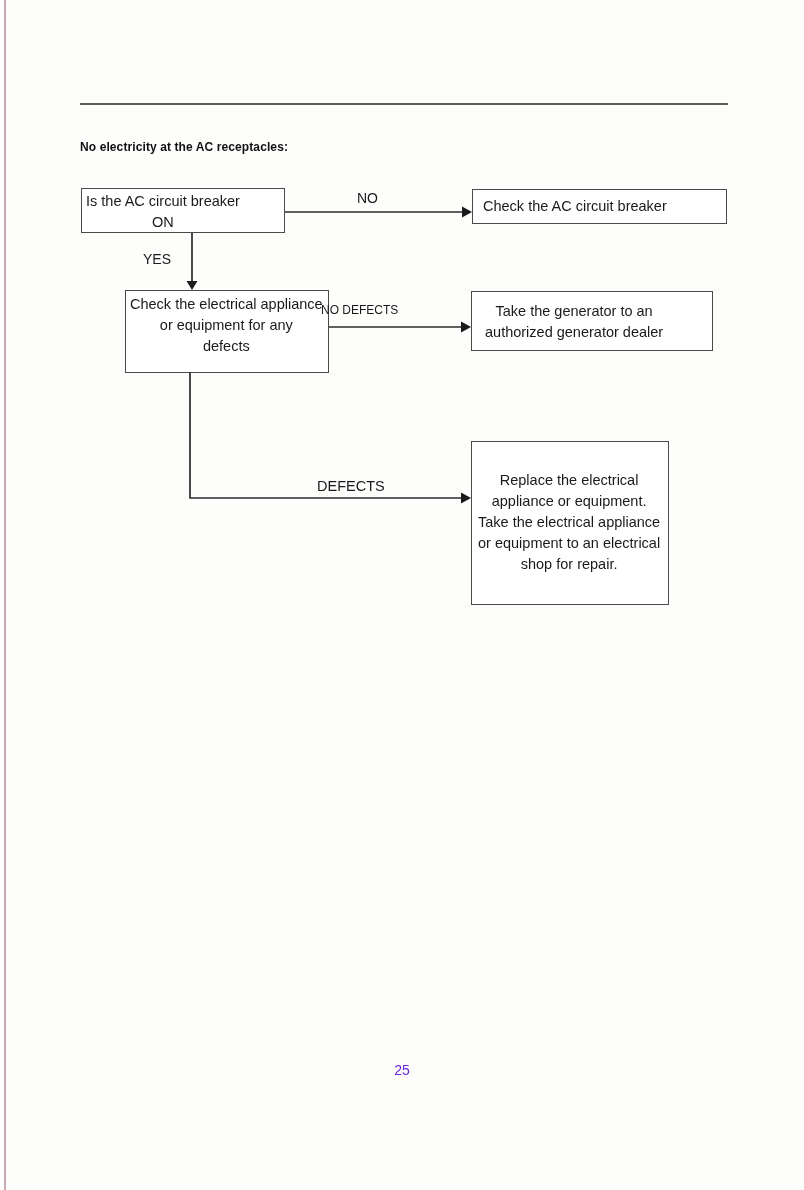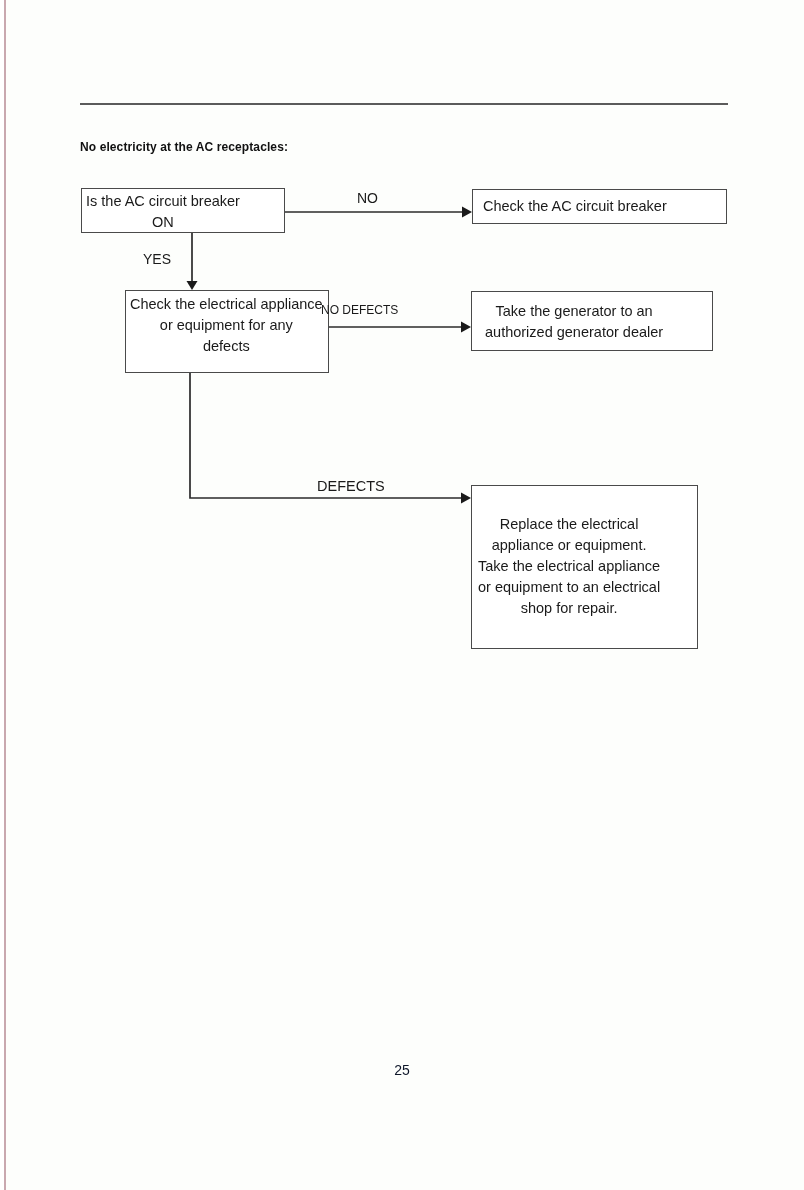--- a/index.html
+++ b/index.html
@@ -74,21 +74,21 @@
 
   #box-turn-breaker   { left: 472px; top: 189px; width: 255px; height: 35px; }
   #box-turn-breaker .bx-text { left: 10px; top: 6px; }
 
   #box-check-appliance { left: 81px;  top: 290px; width: 204px; height: 83px; margin-left: 44px; }
   #box-check-appliance .bx-text { left: 4px; top: 3px; }
 
   #box-take-generator { left: 471px; top: 291px; width: 242px; height: 60px; }
   #box-take-generator .bx-text { left: 13px; top: 9px; }
 
-  #box-replace-appliance { left: 471px; top: 441px; width: 227px; height: 164px; margin-top: 44px; }
+  #box-replace-appliance { left: 471px; top: 441px; width: 198px; height: 164px; }
   #box-replace-appliance .bx-text { left: 6px; top: 28px; }
 
   .edge-label {
     position: absolute;
     font-size: 14px;
     color: #1a1a1a;
     white-space: nowrap;
   }
   #label-no          { left: 357px; top: 190px; }
   #label-yes         { left: 143px; top: 251px; text-align: right; }
@@ -103,21 +103,21 @@
     height: 1190px;
     pointer-events: none;
   }
   #page-number {
     position: absolute;
     left: 0;
     top: 1062px;
     width: 804px;
     text-align: center;
     font-size: 14px;
-    color: #0f172a;
+    color: #6d28d9;
   }
 </style>
 </head>
 <body>
 
 <div id="page">
 
   <div id="page-tint"></div>
   <div id="edge-line"></div>
 

